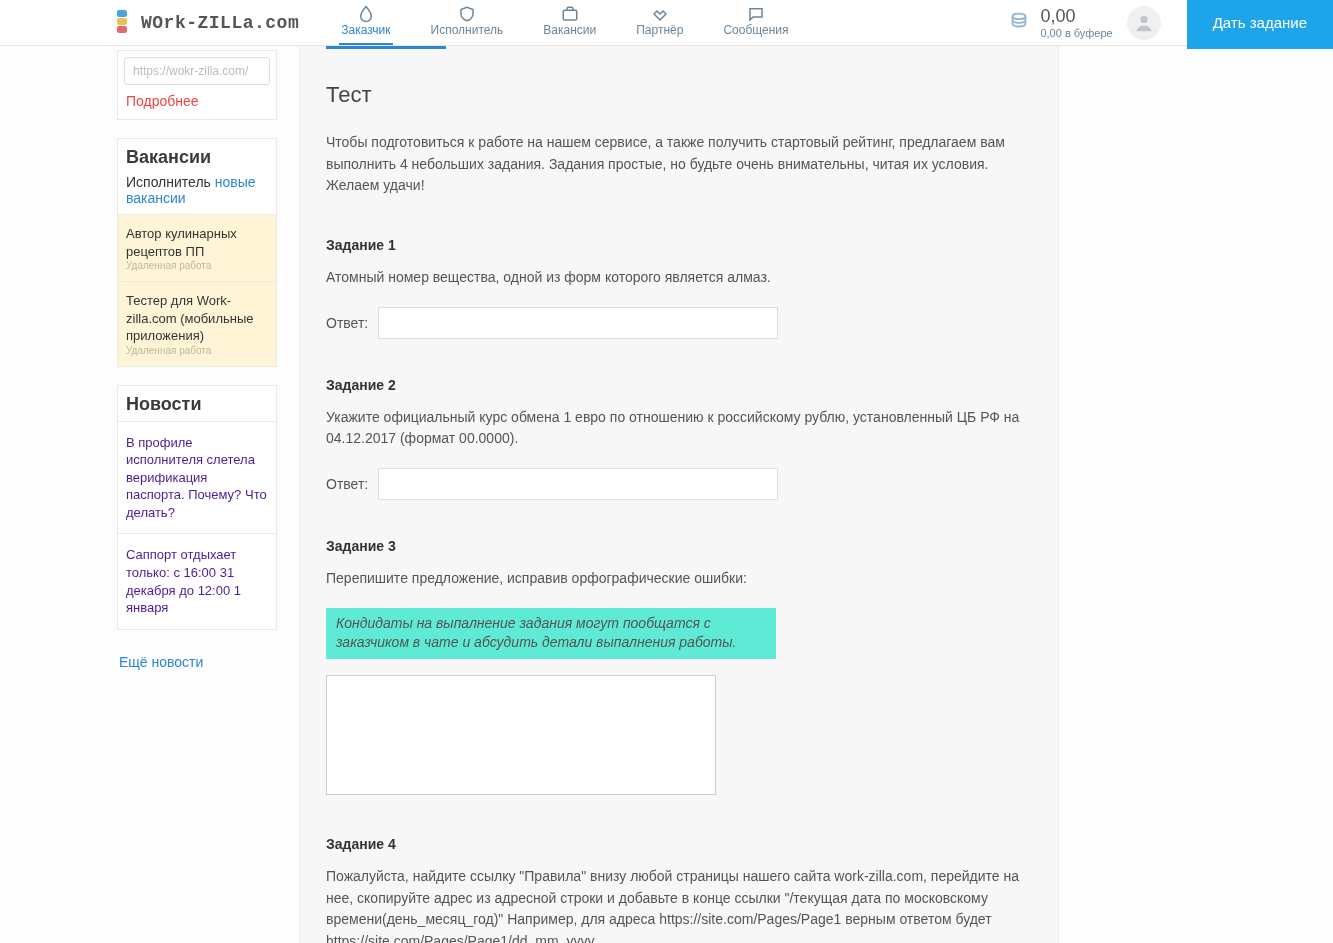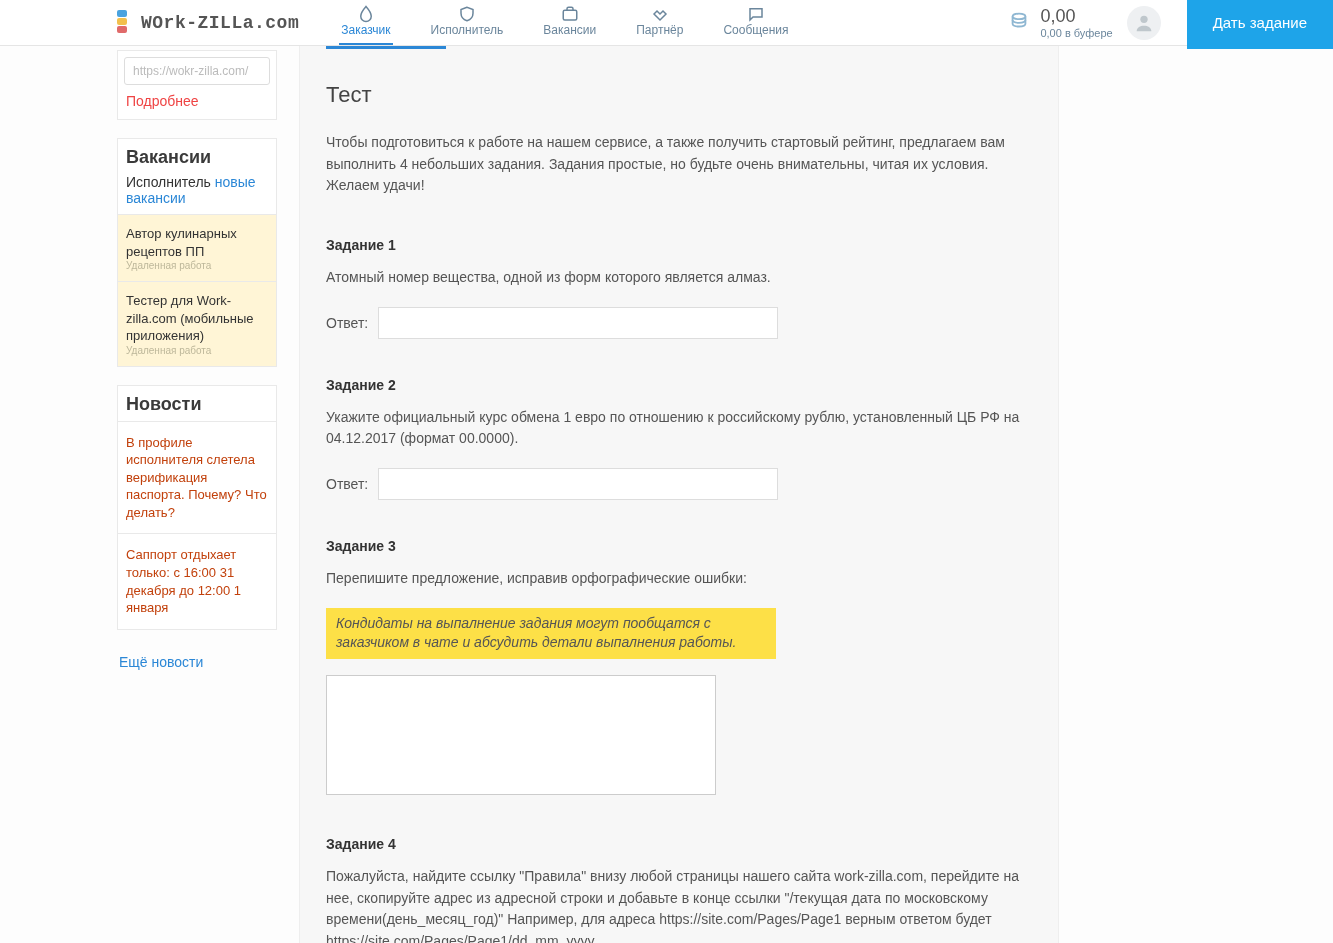--- a/index.html
+++ b/index.html
@@ -133,21 +133,21 @@
   .side-v-item {
     background:#fff5d6;
     padding:10px 8px;
     border-top:1px solid #e9e9e9;
   }
   .side-v-item .t { color:#333; font-size:13px; line-height:1.35; }
   .side-v-item .s { color:#bdb79a; font-size:10px; }
   .side-news-item {
     padding:12px 8px;
     border-top:1px solid #e9e9e9;
-    font-size:13px; line-height:1.35; color:#c2410c;
+    font-size:13px; line-height:1.35; color:#4c1d95;
   }
   .side-more { color:#2b87d6; padding:6px 2px 0 2px; font-size:14px; cursor:pointer; }
 
   .main {
     flex:0 0 760px;
     background:#f7f7f7;
     border-left:1px solid #eee;
     border-right:1px solid #eee;
     padding: 30px 26px 40px 26px;
     position:relative;
@@ -165,21 +165,21 @@
   .task-title { font-weight:bold; color:#333; margin-bottom:14px; }
   .task-body { color:#555; line-height:1.55; margin-bottom:18px; }
   .answer-row { display:flex; align-items:center; gap:10px; margin-bottom:38px; }
   .answer-label { color:#555; }
   .answer-input {
     width:400px; height:32px;
     border:1px solid #ddd; background:#fff;
     padding:0 8px; font-size:14px;
   }
   .quote-block {
-    background:#fde047;
+    background:#5eead4;
     font-style:italic; color:#555;
     padding:6px 10px; line-height:1.4;
     margin-bottom:16px;
     width:450px;
   }
   .big-textarea {
     width:390px; height:120px;
     border:1px solid #ccc; background:#fff;
     resize:none;
     margin-bottom:38px;

